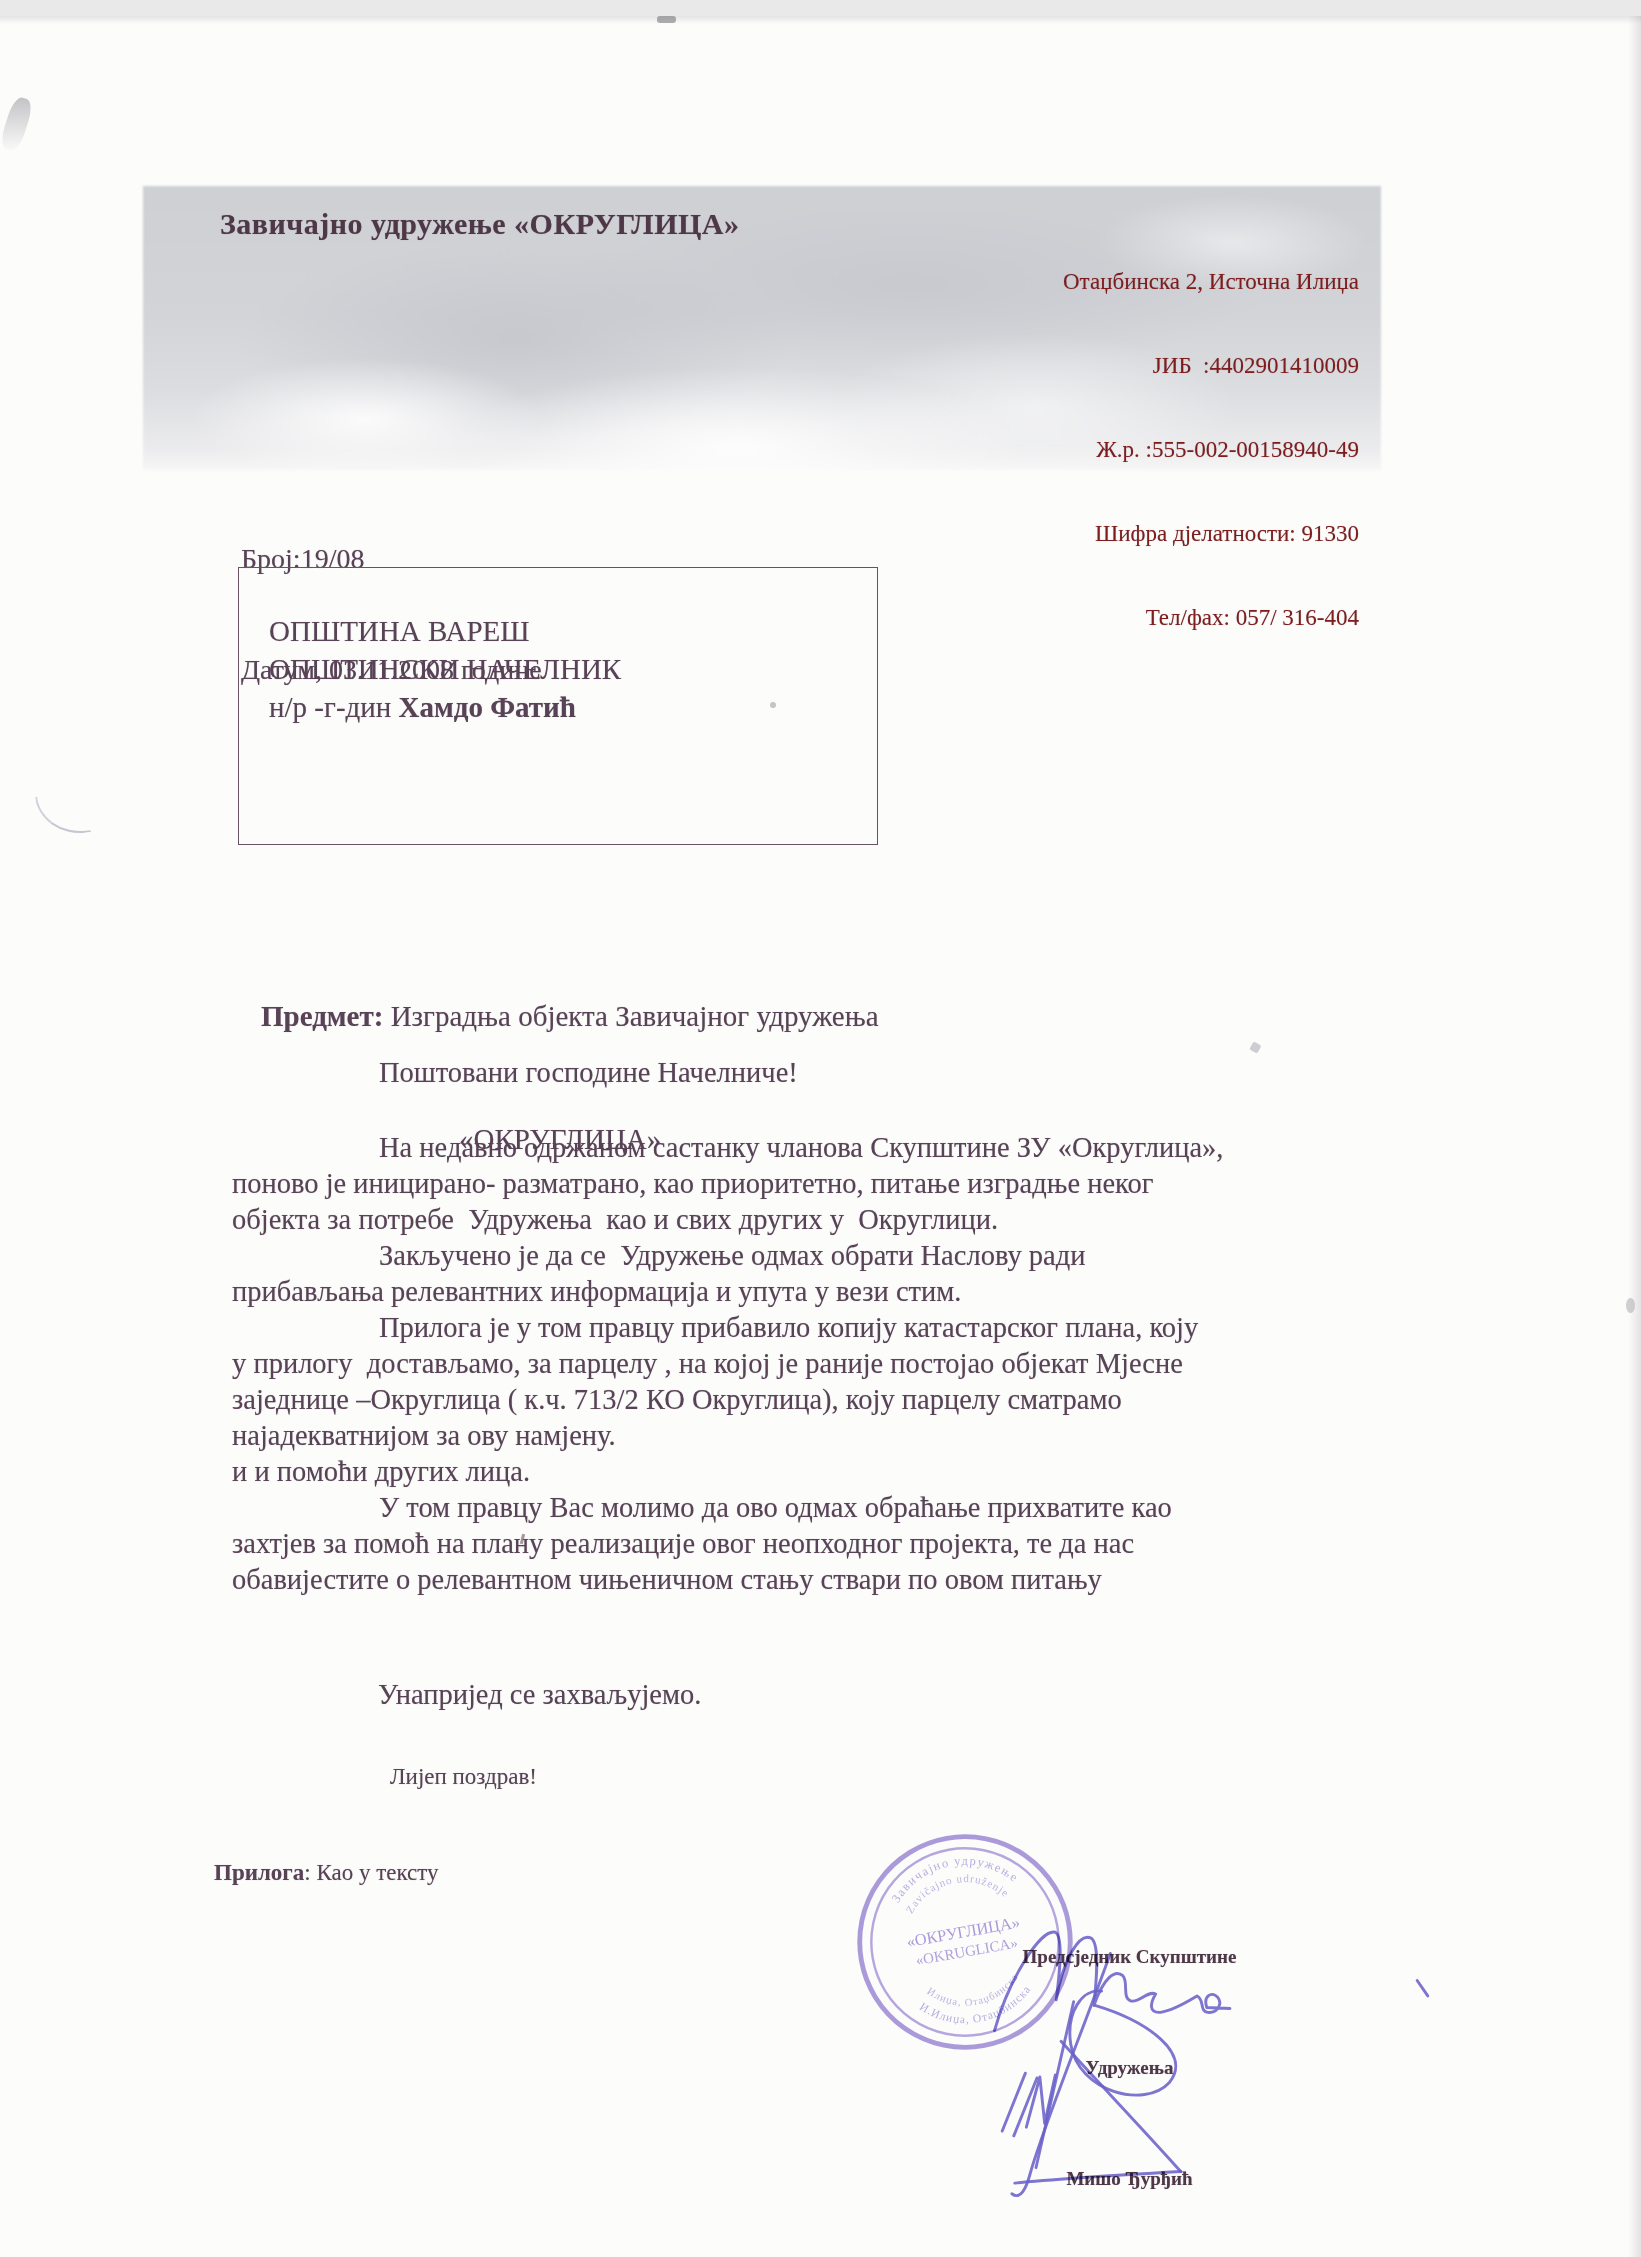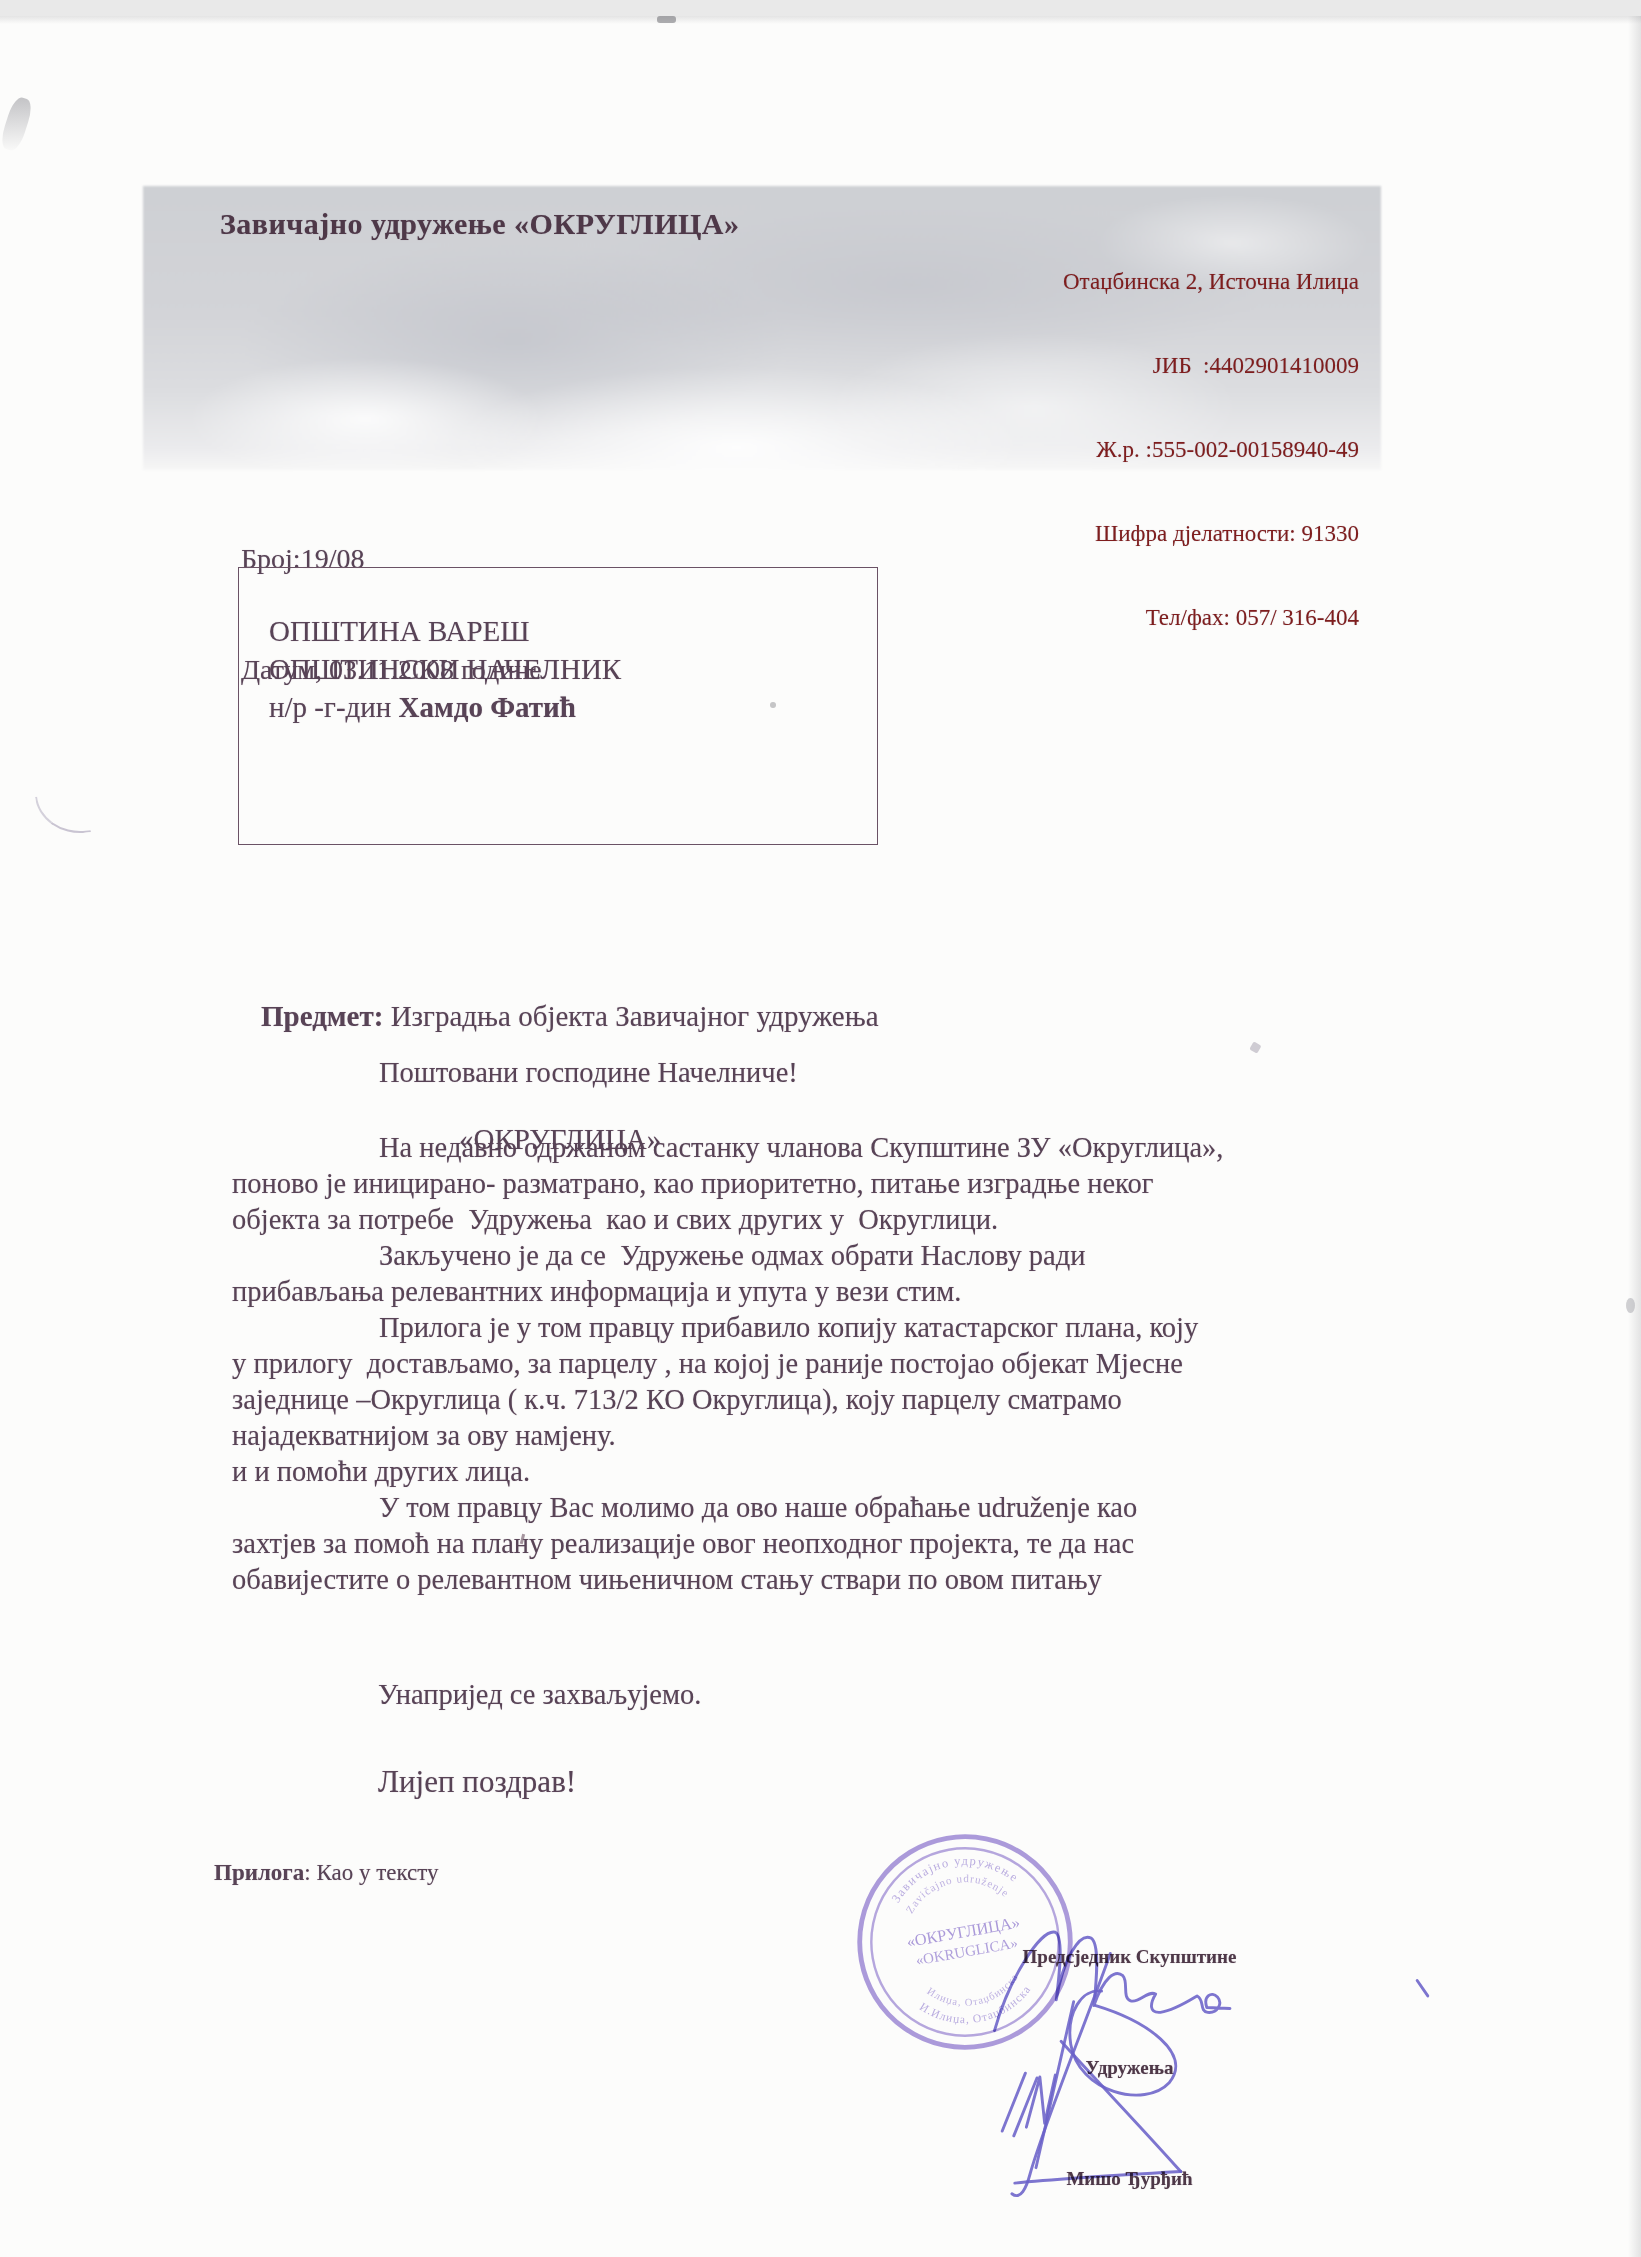--- a/index.html
+++ b/index.html
@@ -64,21 +64,21 @@
   .subject .line2{margin-left:198px;}
 
   .body-text{position:absolute;left:232px;top:1039px;width:1139px;
     font-size:28.5px;line-height:36px;}
   .body-text div{white-space:pre;}
   .indent{text-indent:147px;}
   .gap-after{margin-bottom:39px;}
   .gap-small-top{margin-top:4.8px;}
 
   .thanks{position:absolute;left:378px;top:1663px;font-size:28.5px;white-space:pre;}
-  .closing{position:absolute;left:378px;top:1748px;font-size:31px;white-space:pre;}
+  .closing{position:absolute;left:390px;top:1748px;font-size:23px;white-space:pre;}
   .attachment{position:absolute;left:214px;top:1844px;font-size:23px;white-space:pre;}
 
   .sig-block{
     position:absolute;left:922px;top:1848px;width:415px;
     text-align:center;font-size:19px;font-weight:bold;line-height:37px;
     color:var(--ink-dark);white-space:pre;
   }
 
   .stamp{
     position:absolute;left:852px;top:1813px;width:226px;height:226px;
@@ -152,21 +152,21 @@
     <div class="indent">На недавно одржаном састанку чланова Скупштине ЗУ «Округлица»,</div>
     <div>поново је иницирано- разматрано, као приоритетно, питање изградње неког</div>
     <div>објекта за потребе  Удружења  као и свих других у  Округлици.</div>
     <div class="indent">Закључено је да се  Удружење одмах обрати Наслову ради</div>
     <div>прибављања релевантних информација и упута у вези стим.</div>
     <div class="indent">Прилога је у том правцу прибавило копију катастарског плана, коју</div>
     <div>у прилогу  достављамо, за парцелу , на којој је раније постојао објекат Мјесне</div>
     <div>заједнице –Округлица ( к.ч. 713/2 КО Округлица), коју парцелу сматрамо</div>
     <div>најадекватнијом за ову намјену.</div>
     <div>и и помоћи других лица.</div>
-    <div class="indent">У том правцу Вас молимо да ово наше обраћање udruženje као</div>
+    <div class="indent">У том правцу Вас молимо да ово одмах обраћање прихватите као</div>
     <div>захтјев за помоћ на плану реализације овог неопходног пројекта, те да нас</div>
     <div>обавијестите о релевантном чињеничном стању ствари по овом питању</div>
   </div>
 
   <div class="thanks soft">Унапријед се захваљујемо.</div>
   <div class="closing soft">Лијеп поздрав!</div>
 
   <div class="attachment soft"><span class="bold">Прилога</span><span>: Као у тексту</span></div>
 
   <div class="sig-block soft">

